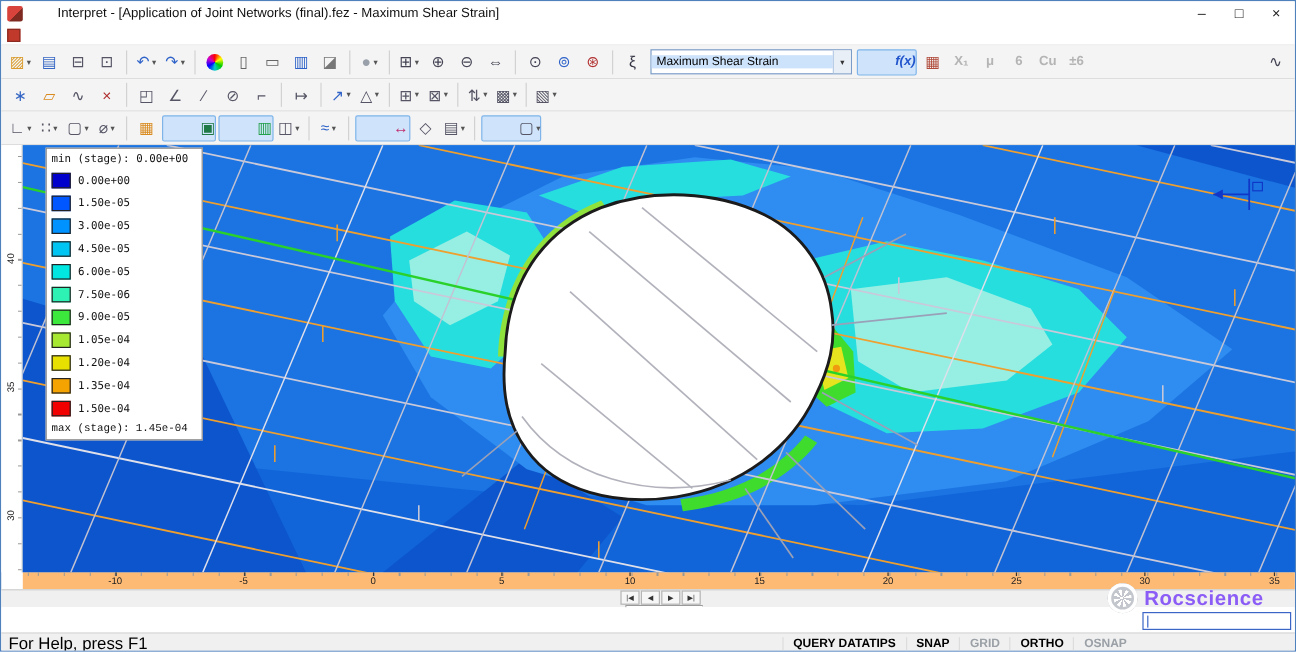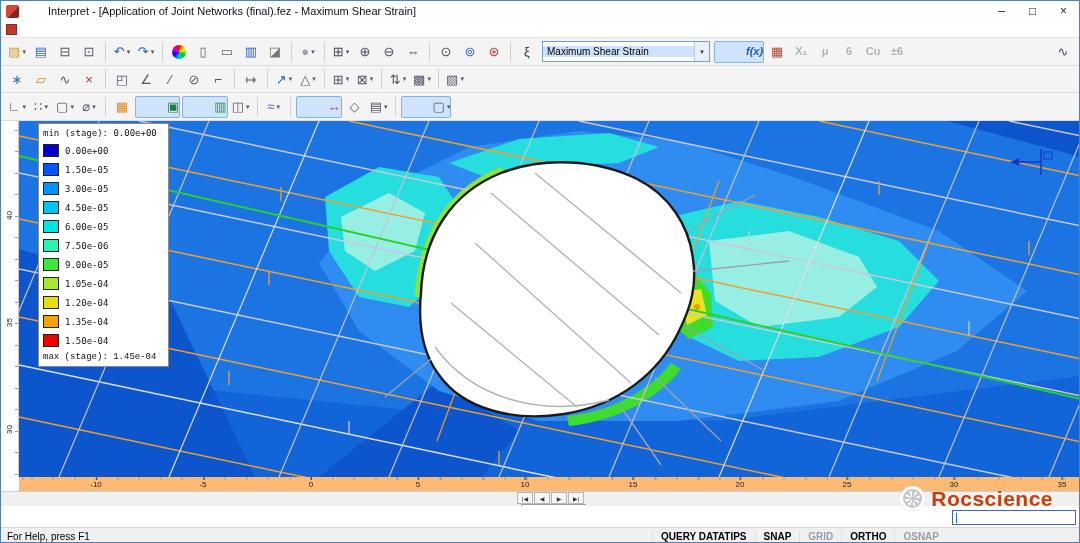--- a/index.html
+++ b/index.html
@@ -63,27 +63,27 @@
   .tab-nav { display:flex; gap:1px; }
   .navbtn { width:16px; height:12px; border:1px solid #b5b5b5; background:#f6f6f6; display:flex; align-items:center; justify-content:center; font-size:6px; color:#333; }
   .stage-tab { margin-left:6px; height:13px; line-height:12px; background:#fff; border:1px solid #9a9a9a; padding:0 14px 0 8px; font-size:9px; color:#000;
     clip-path:polygon(0 0,100% 0,calc(100% - 7px) 100%,0 100%); }
 
   
   .belowbar { position:absolute; left:0; top:505px; width:1080px; height:21px; background:#fff; }
   .watermark { position:absolute; top:485px; right:26px; display:flex; align-items:center; gap:6px; z-index:6; }
   .wm-circle { width:25px; height:25px; border-radius:50%;
     background:repeating-conic-gradient(#c3c7cd 0 22deg,#ffffff 22deg 44deg); box-shadow:inset 0 0 0 3px #fff, inset 0 0 0 5px #c3c7cd; }
-  .wm-text { font-size:21px; font-weight:bold; color:#c2410c; letter-spacing:0.5px; }
+  .wm-text { font-size:17px; font-weight:bold; color:#8b5cf6; letter-spacing:0.5px; }
   .command-input { position:absolute; top:509px; right:3px; width:124px; height:15px; background:#fff; border:1px solid #3b66c8; z-index:7; }
   .caret { position:absolute; left:3px; top:2px; width:1px; height:10px; background:#3b66c8; display:block; }
 
   
   .statusbar { position:absolute; left:0; top:526px; width:1080px; height:17px; background:#f0f0f0; border-top:1px solid #d8d8d8; display:flex; align-items:center; padding:0 6px; }
-  .status-help { flex:1; font-size:10px; color:#000; }
+  .status-help { flex:1; font-size:14px; color:#000; }
   .status-toggles { display:flex; height:100%; align-items:center; }
   .status-toggle { font-size:10px; font-weight:bold; color:#000; padding:0 8px; border-left:1px solid #dcdcdc; white-space:nowrap; }
   .status-toggle.off { color:#9aa0a6; }
   .status-pad { width:128px; flex:0 0 auto; }
 </style>
 </head>
 <body>
 
 <div class="window" data-name="app-window">
 

